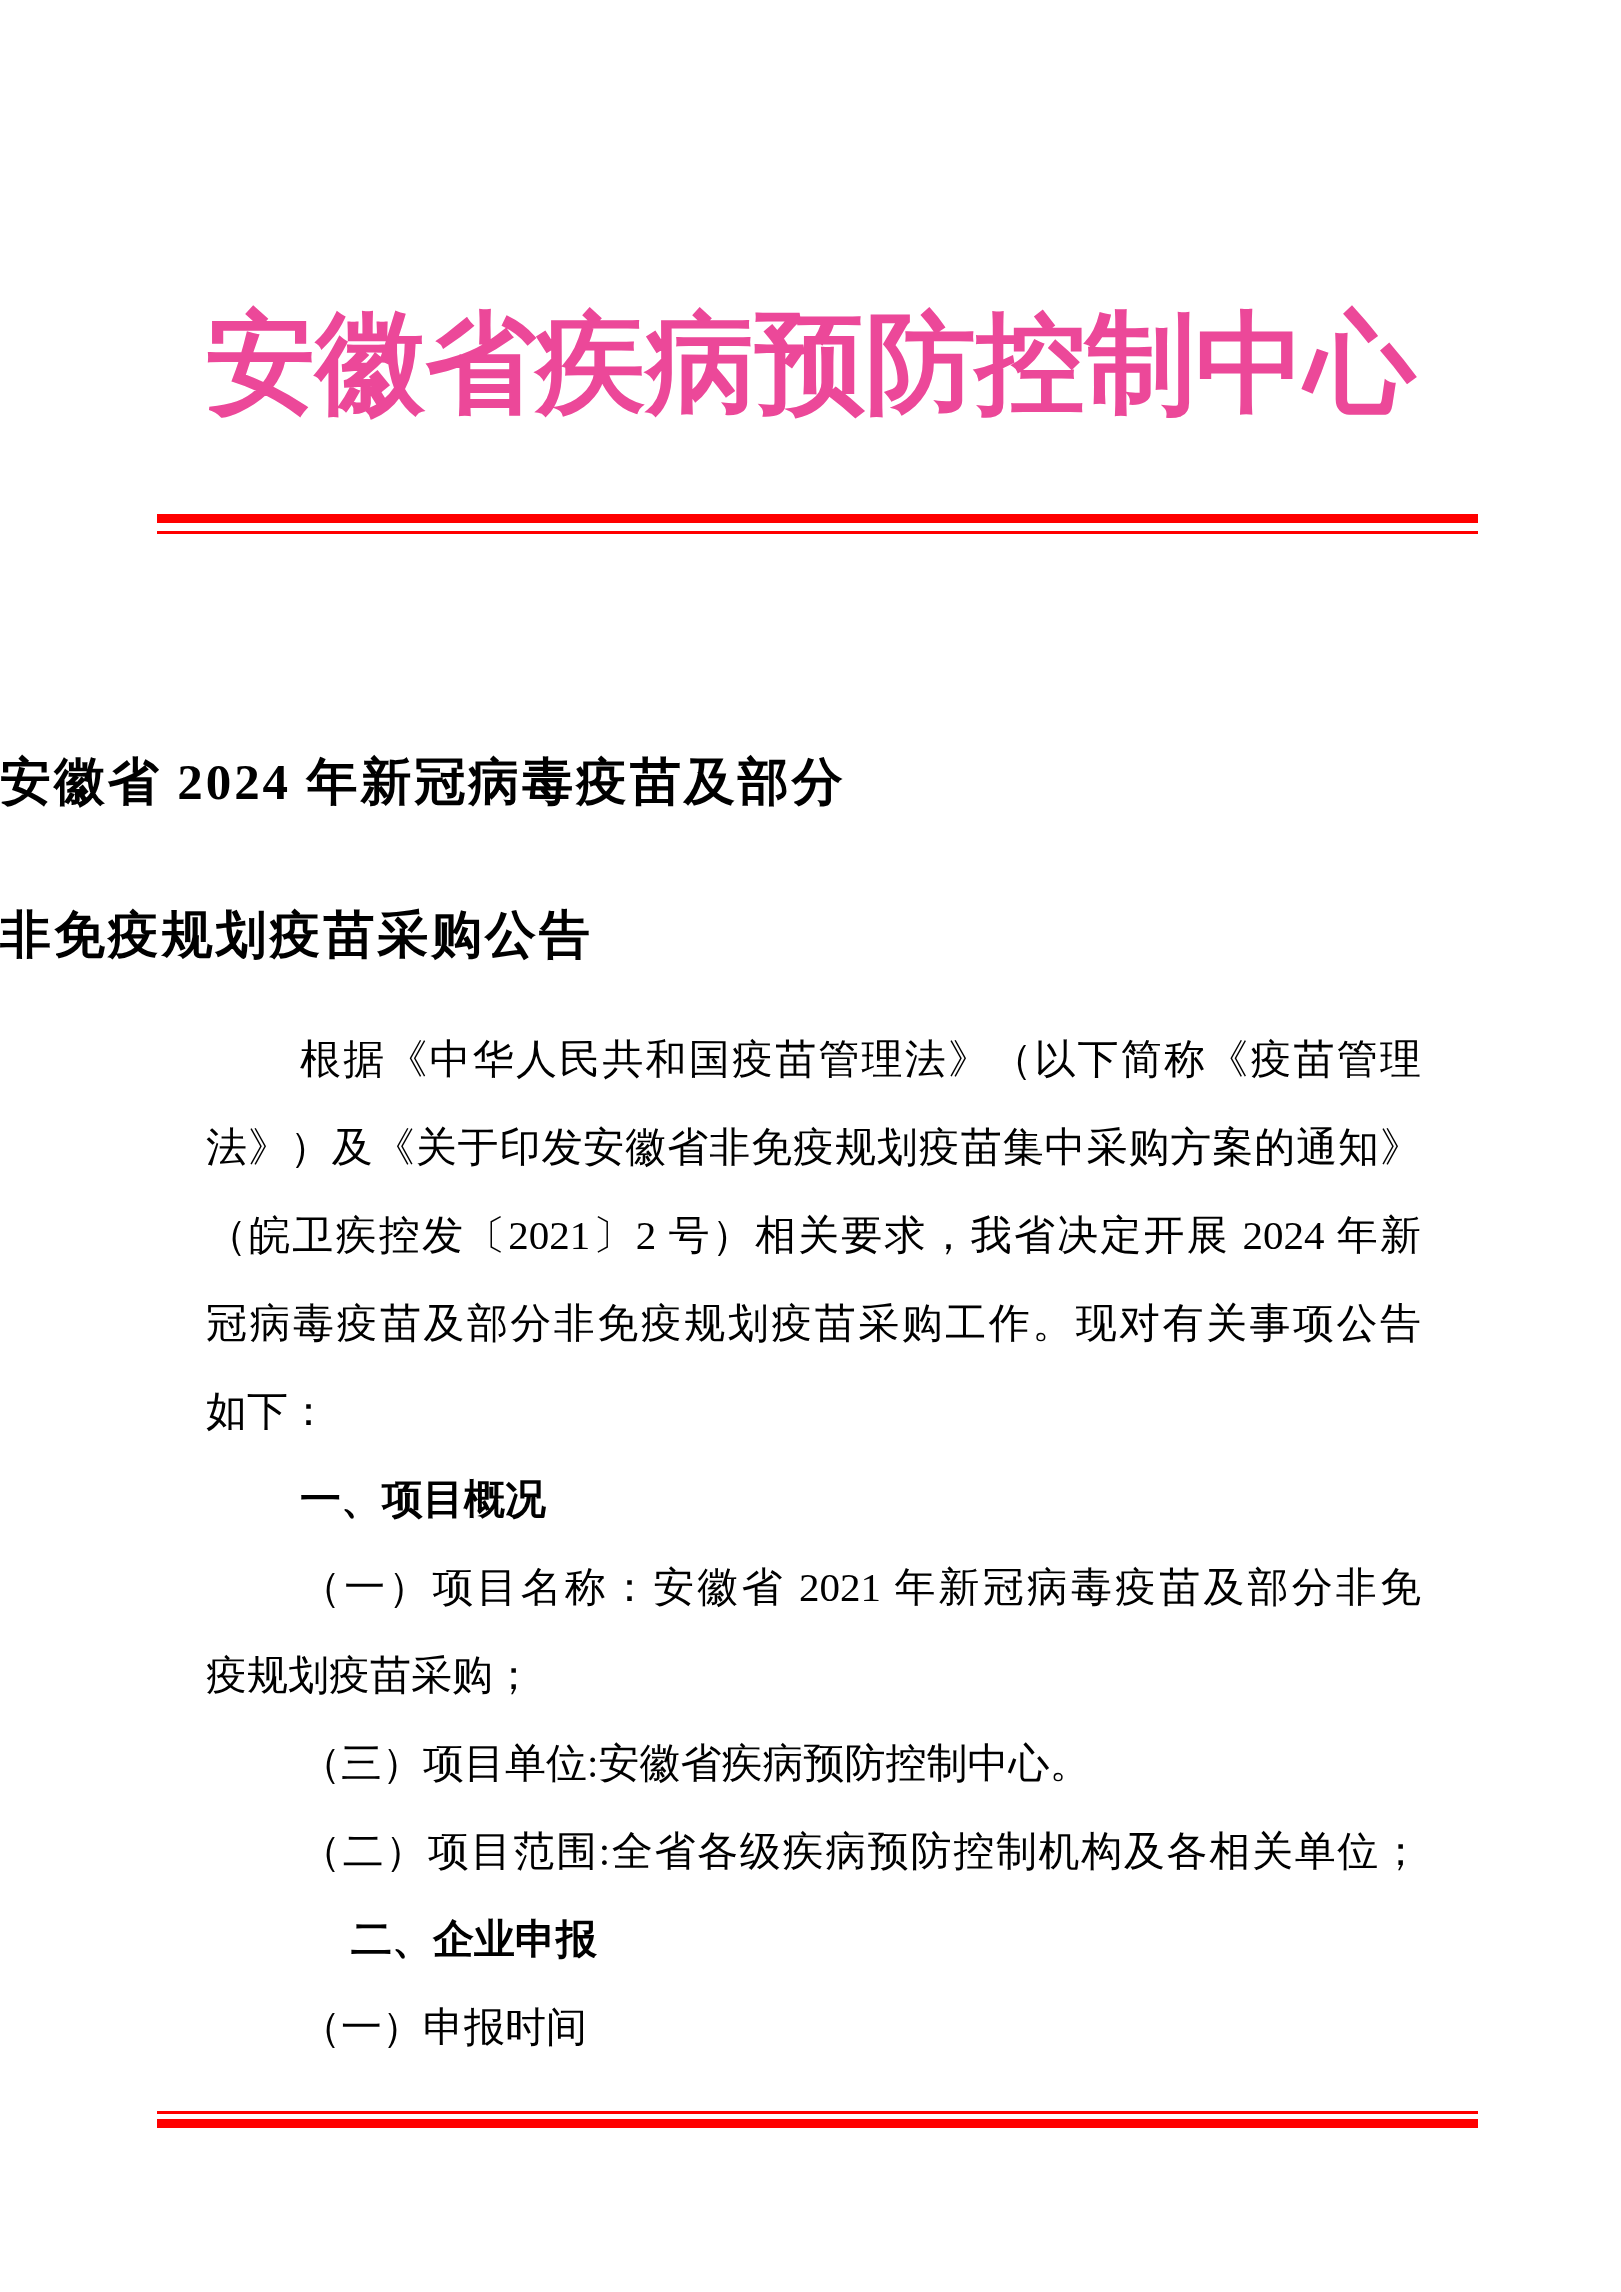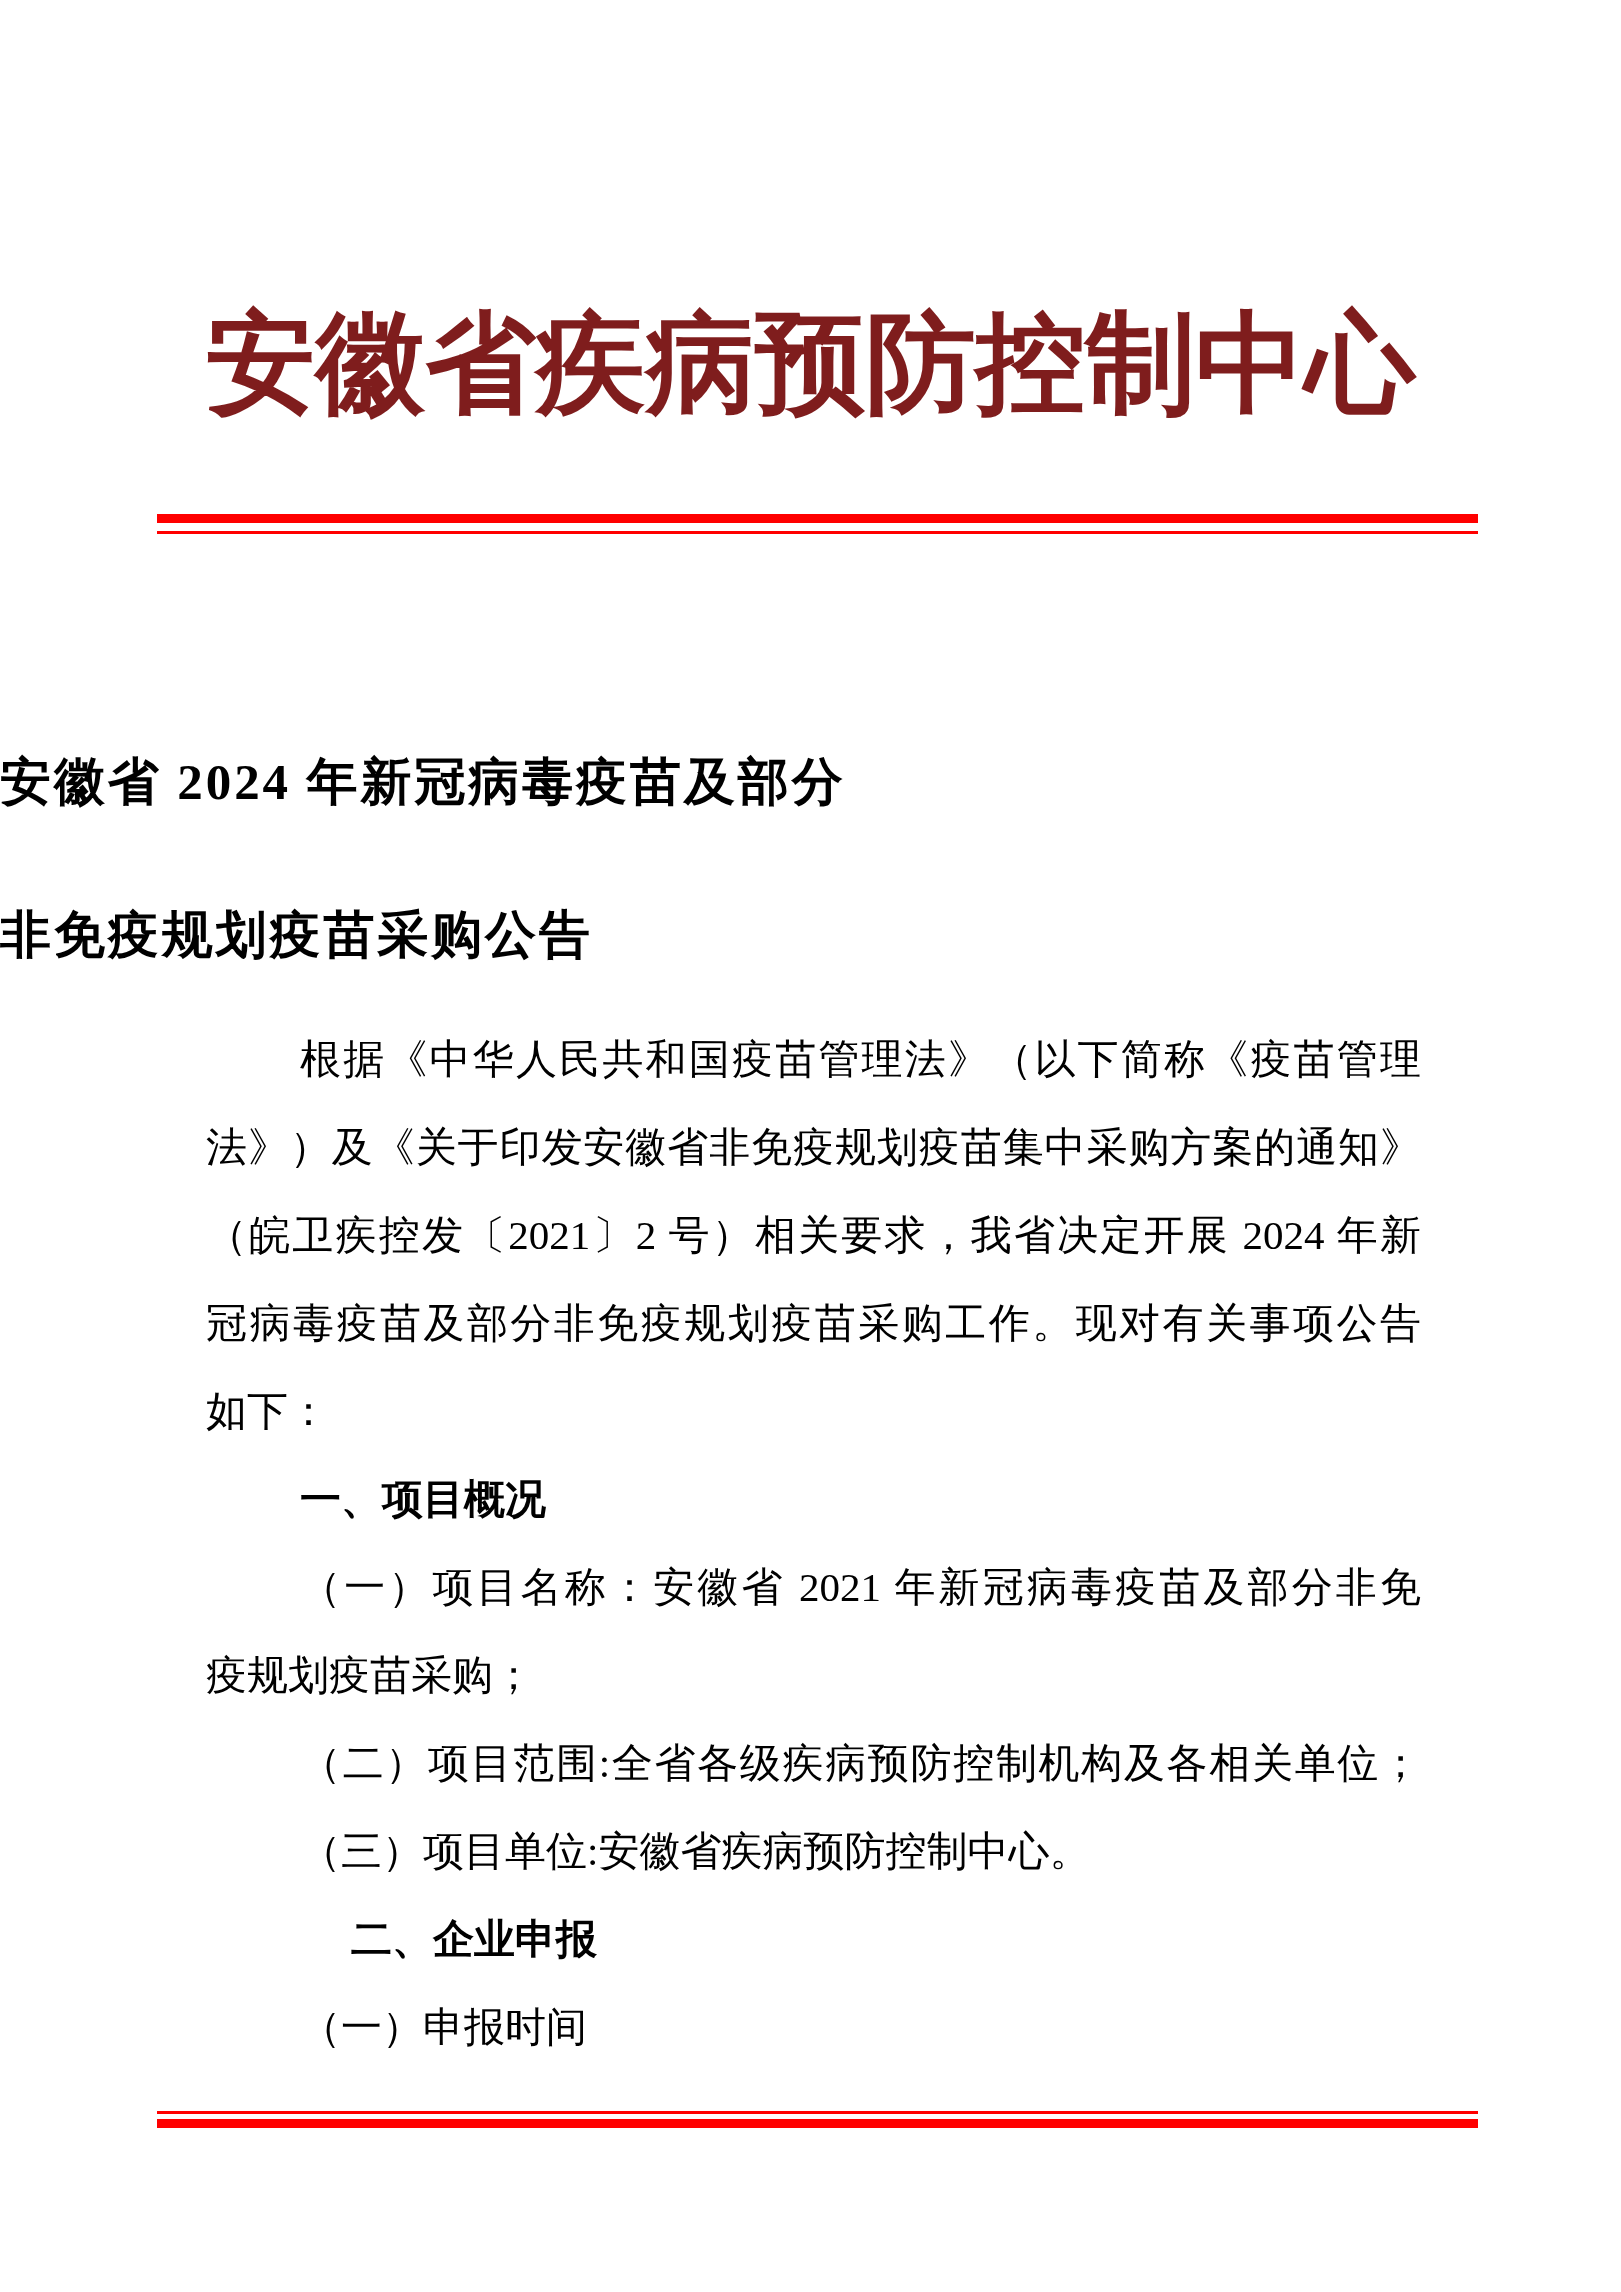--- a/index.html
+++ b/index.html
@@ -15,21 +15,21 @@
   
   .org-header{
     position:absolute;
     top:286px;
     left:0;
     width:100%;
     text-align:center;
     font-size:110px;
     line-height:157px;
     font-weight:bold;
-    color:#7f1d1d;
+    color:#ec4899;
     font-family:"Liberation Serif","DejaVu Serif",serif;
     white-space:nowrap;
   }
   .rule{position:absolute;left:157px;width:1321px;background:#ff0000;}
   .rule-top-thick{top:514px;height:8.8px;}
   .rule-top-thin{top:531px;height:2.9px;}
   .rule-bottom-thin{top:2111px;height:2.9px;}
   .rule-bottom-thick{top:2119px;height:8.8px;}
   
   .doc-title{
@@ -87,22 +87,22 @@
 
   <div class="content">
     <div class="bline indent justify">根据《中华人民共和国疫苗管理法》（以下简称《疫苗管理</div>
     <div class="bline justify">法》）及《关于印发安徽省非免疫规划疫苗集中采购方案的通知》</div>
     <div class="bline justify">（皖卫疾控发〔2021〕2 号）相关要求，我省决定开展 2024 年新</div>
     <div class="bline justify">冠病毒疫苗及部分非免疫规划疫苗采购工作。现对有关事项公告</div>
     <div class="bline">如下：</div>
     <div class="bline indent heading">一、项目概况</div>
     <div class="bline indent justify">（一）项目名称：安徽省 2021 年新冠病毒疫苗及部分非免</div>
     <div class="bline">疫规划疫苗采购；</div>
+    <div class="bline indent">（三）项目单位:安徽省疾病预防控制中心。</div>
     <div class="bline indent justify">（二）项目范围:全省各级疾病预防控制机构及各相关单位；</div>
-    <div class="bline indent">（三）项目单位:安徽省疾病预防控制中心。</div>
     <div class="bline indent-lg heading">二、企业申报</div>
     <div class="bline indent">（一）申报时间</div>
   </div>
 
   <div class="rule rule-bottom-thin"></div>
   <div class="rule rule-bottom-thick"></div>
 
 </div>
 
 

